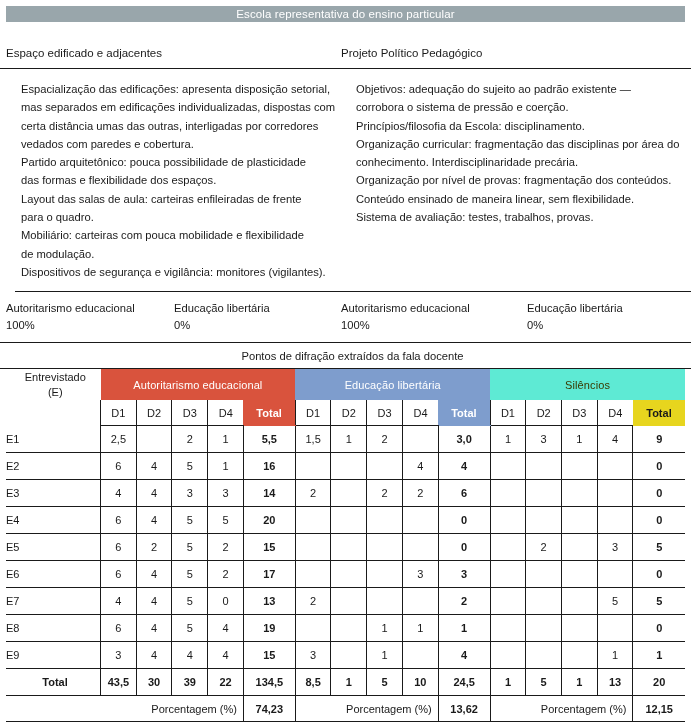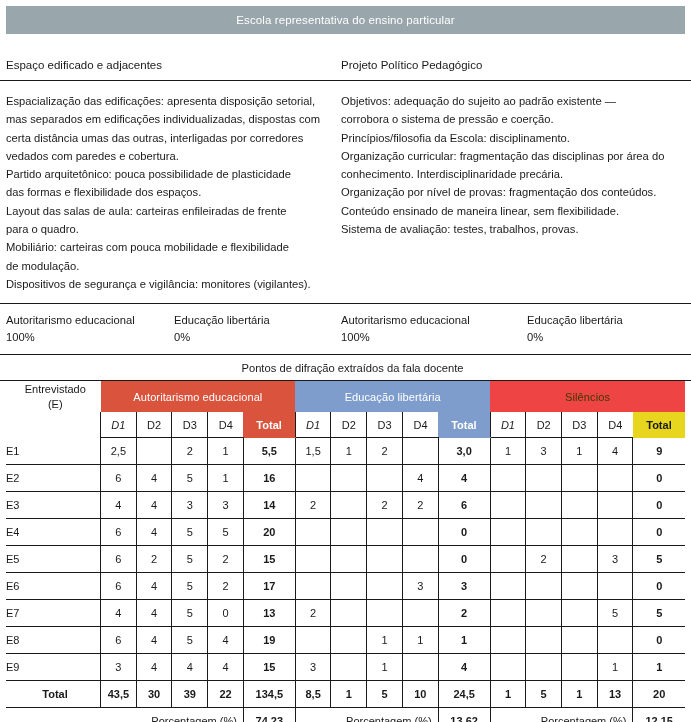--- a/index.html
+++ b/index.html
@@ -8,21 +8,21 @@
     background:#ffffff;
     font-family:"Liberation Sans", sans-serif;
     color:#1a1a1a;
     overflow:hidden;
   }
   .page{width:691px;height:722px;position:relative;box-sizing:border-box;}
 
   
   .title-band{
     margin:6px 6px 0 6px;
-    height:28px;
+    height:16px;
     background:#99a6ab;
     display:flex;align-items:center;justify-content:center;
   }
   .title-band span{
     font-size:11.5px;color:#ffffff;letter-spacing:.1px;
   }
 
   
   .col-heads{
     display:flex;
@@ -32,20 +32,21 @@
   }
   .col-heads .ch{font-size:11.5px;}
   .ch-left{width:335px;}
   .ch-right{flex:1;}
 
   
   .col-body{
     display:flex;
     padding:11px 6px 10px 6px;
     border-bottom:1.6px solid #1a1a1a;
+    margin-left:15px;
   }
   .col-body .cb{font-size:11.2px;line-height:18.3px;}
   .cb-left{width:335px;padding-right:6px;box-sizing:border-box;}
   .cb-right{flex:1;}
   .cb p{margin:0;}
 
   
   .pct-strip{
     display:flex;
     padding:8px 6px 8px 6px;
@@ -87,39 +88,39 @@
 
   
   .grp{
     height:31px;
     color:#ffffff;
     font-size:11px;
     letter-spacing:.1px;
   }
   .grp.a{background:#d9533d;}
   .grp.b{background:#7e9dcd;}
-  .grp.c{background:#ef4444;color:#3a3a00;}
+  .grp.c{background:#5eead4;color:#3a3a00;}
   .ent-cell{
     text-align:left;
     font-size:11px;
     line-height:15px;
     padding-left:4px !important;
     vertical-align:top;
   }
   .ent-cell .l2{display:block;}
 
   
   tr.sub td{
     height:25px;
     border-bottom:1.3px solid #1a1a1a;
   }
   tr.sub td.d{
     border-left:1.1px solid #1a1a1a;
   }
-  tr.sub td.d.first{border-left:1.1px solid #1a1a1a;font-style:italic;}
+  tr.sub td.d.first{border-left:1.1px solid #1a1a1a;}
   tr.sub td.tt{font-weight:bold;color:#ffffff;}
   tr.sub td.tt.a{background:#d9533d;border-bottom-color:#d9533d;}
   tr.sub td.tt.b{background:#7e9dcd;border-bottom-color:#7e9dcd;}
   tr.sub td.tt.c{background:#e7d51e;color:#1a1a1a;border-bottom-color:#e7d51e;}
   tr.sub td.blank{border-bottom:none;}
 
   
   tr.drow td{
     height:26px;
     border-bottom:1.1px solid #1a1a1a;

